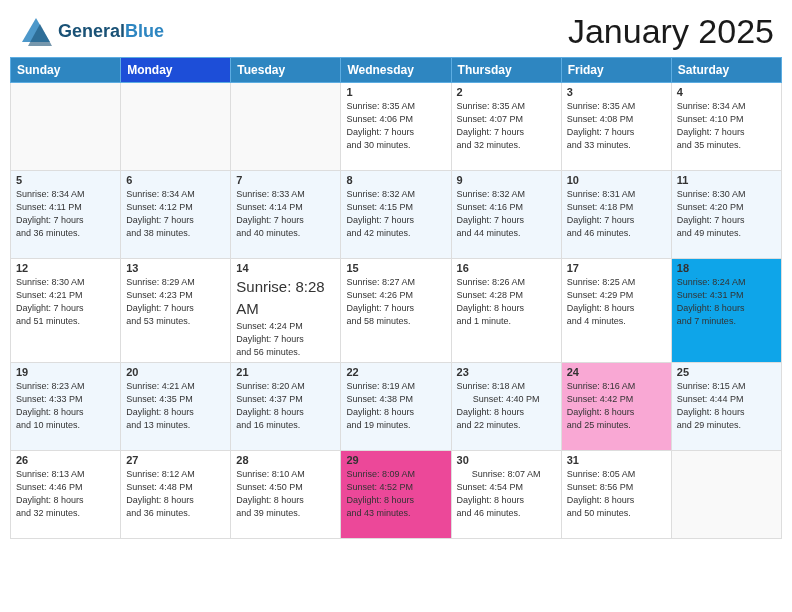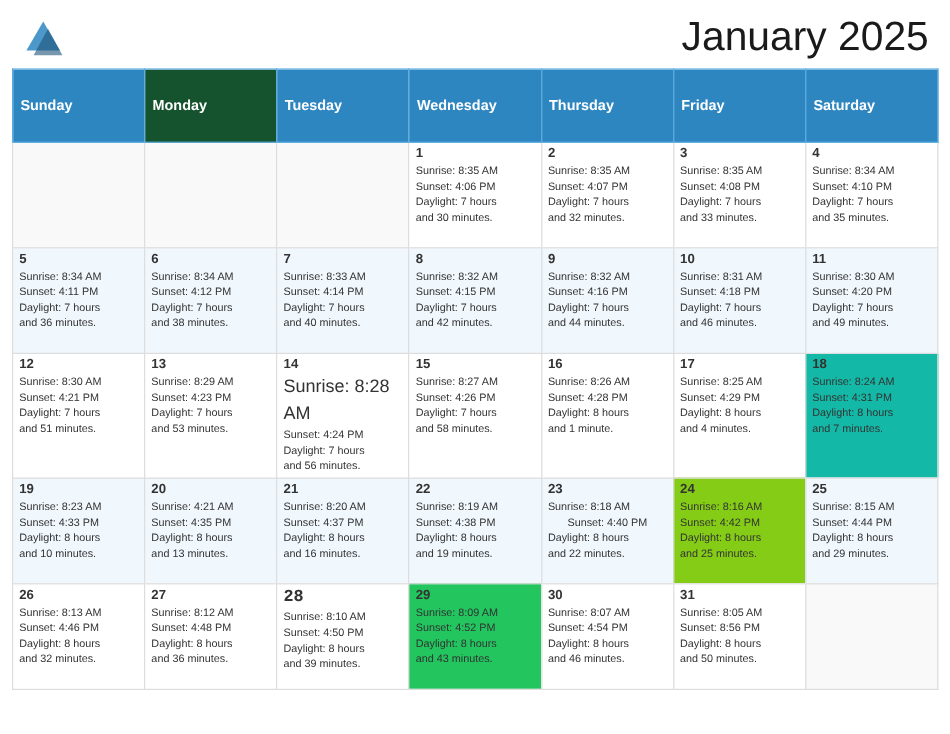--- a/index.html
+++ b/index.html
@@ -8,32 +8,37 @@
 </head>
 <body>
 
 <div style="display:flex; justify-content:space-between; align-items:center; padding: 12px 18px 6px 18px;">
   <div style="display:flex; align-items:center;">
     <svg width="36" height="36" viewBox="0 0 36 36">
       <rect x="0" y="0" width="36" height="36" fill="none"></rect>
       <polygon points="18,4 32,28 4,28" fill="#2e86c1" opacity="0.85"></polygon>
       <polygon points="22,10 34,32 10,32" fill="#1a5276" opacity="0.6"></polygon>
     </svg>
+    <div style="margin-left:4px;">
+      <div style="font-size:18px; font-weight:bold; color:#1a5276; line-height:1.15;">
+        <span style="color:#1a5276;">General</span><span style="color:#2e86c1;">Blue</span>
+      </div>
+    </div>
   </div>
   <div style="text-align:right;">
     <div style="font-size:34px; font-weight:300; color:#1a1a1a;">January 2025</div>
   </div>
 </div>
 
 <div style="padding: 0 10px;">
 <table style="width:100%; border-collapse:collapse;">
   <thead>
     <tr>
     <th style="background: rgb(46, 134, 193); color: rgb(255, 255, 255); font-size: 12px; padding: 5px 6px; text-align: left; border: 1px solid rgb(93, 173, 226);">Sunday</th>
-          <th style="background: #14532d; color: rgb(255, 255, 255); font-size: 12px; padding: 23px 6px; text-align: left; border: 1px solid rgb(93, 173, 226);">Monday</th>
+          <th style="background: #1d4ed8; color: rgb(255, 255, 255); font-size: 12px; padding: 5px 6px; text-align: left; border: 1px solid rgb(93, 173, 226);">Monday</th>
           <th style="background: rgb(46, 134, 193); color: rgb(255, 255, 255); font-size: 12px; padding: 5px 6px; text-align: left; border: 1px solid rgb(93, 173, 226);">Tuesday</th>
           <th style="background: rgb(46, 134, 193); color: rgb(255, 255, 255); font-size: 12px; padding: 5px 6px; text-align: left; border: 1px solid rgb(93, 173, 226);">Wednesday</th>
           <th style="background: rgb(46, 134, 193); color: rgb(255, 255, 255); font-size: 12px; padding: 5px 6px; text-align: left; border: 1px solid rgb(93, 173, 226);">Thursday</th>
           <th style="background: rgb(46, 134, 193); color: rgb(255, 255, 255); font-size: 12px; padding: 5px 6px; text-align: left; border: 1px solid rgb(93, 173, 226);">Friday</th>
           <th style="background: rgb(46, 134, 193); color: rgb(255, 255, 255); font-size: 12px; padding: 5px 6px; text-align: left; border: 1px solid rgb(93, 173, 226);">Saturday</th>
         </tr>
   </thead>
   <tbody id="calendar-body">
   <tr>
           <td style="border: 1px solid rgb(221, 221, 221); vertical-align: top; padding: 3px 5px; width: 14.28%; font-size: 9px; color: rgb(51, 51, 51); height: 88px; background: rgb(249, 249, 249);"></td>
@@ -155,21 +160,21 @@
             <div style="font-size: 9px; line-height: 1.45; color: rgb(51, 51, 51);">Daylight: 8 hours</div>
             <div style="font-size: 9px; line-height: 1.45; color: rgb(51, 51, 51);">and 1 minute.</div>
           </td>
           <td style="border: 1px solid rgb(221, 221, 221); vertical-align: top; padding: 3px 5px; width: 14.28%; font-size: 9px; color: rgb(51, 51, 51); height: 88px; background: rgb(255, 255, 255);">
             <div style="font-size: 11px; font-weight: bold; margin-bottom: 2px;">17</div>
             <div style="font-size: 9px; line-height: 1.45; color: rgb(51, 51, 51);">Sunrise: 8:25 AM</div>
             <div style="font-size: 9px; line-height: 1.45; color: rgb(51, 51, 51);">Sunset: 4:29 PM</div>
             <div style="font-size: 9px; line-height: 1.45; color: rgb(51, 51, 51);">Daylight: 8 hours</div>
             <div style="font-size: 9px; line-height: 1.45; color: rgb(51, 51, 51);">and 4 minutes.</div>
           </td>
-          <td style="border: 1px solid rgb(221, 221, 221); vertical-align: top; padding: 3px 5px; width: 14.28%; font-size: 9px; color: rgb(51, 51, 51); height: 88px; background: #14b8a6;">
+          <td style="border: 1px solid rgb(221, 221, 221); vertical-align: top; padding: 3px 5px; width: 14.28%; font-size: 9px; color: rgb(51, 51, 51); height: 88px; background: #0ea5e9;">
             <div style="font-size: 11px; font-weight: bold; margin-bottom: 2px;">18</div>
             <div style="font-size: 9px; line-height: 1.45; color: rgb(51, 51, 51);">Sunrise: 8:24 AM</div>
             <div style="font-size: 9px; line-height: 1.45; color: rgb(51, 51, 51);">Sunset: 4:31 PM</div>
             <div style="font-size: 9px; line-height: 1.45; color: rgb(51, 51, 51);">Daylight: 8 hours</div>
             <div style="font-size: 9px; line-height: 1.45; color: rgb(51, 51, 51);">and 7 minutes.</div>
           </td>
         </tr>
         <tr>
           <td style="border: 1px solid rgb(221, 221, 221); vertical-align: top; padding: 3px 5px; width: 14.28%; font-size: 9px; color: rgb(51, 51, 51); height: 88px; background: rgb(240, 247, 253);">
             <div style="font-size: 11px; font-weight: bold; margin-bottom: 2px;">19</div>
@@ -199,21 +204,21 @@
             <div style="font-size: 9px; line-height: 1.45; color: rgb(51, 51, 51);">Daylight: 8 hours</div>
             <div style="font-size: 9px; line-height: 1.45; color: rgb(51, 51, 51);">and 19 minutes.</div>
           </td>
           <td style="border: 1px solid rgb(221, 221, 221); vertical-align: top; padding: 3px 5px; width: 14.28%; font-size: 9px; color: rgb(51, 51, 51); height: 88px; background: rgb(240, 247, 253);">
             <div style="font-size: 11px; font-weight: bold; margin-bottom: 2px;">23</div>
             <div style="font-size: 9px; line-height: 1.45; color: rgb(51, 51, 51);">Sunrise: 8:18 AM</div>
             <div style="font-size: 9px; line-height: 1.45; color: rgb(51, 51, 51); text-align: center;">Sunset: 4:40 PM</div>
             <div style="font-size: 9px; line-height: 1.45; color: rgb(51, 51, 51);">Daylight: 8 hours</div>
             <div style="font-size: 9px; line-height: 1.45; color: rgb(51, 51, 51);">and 22 minutes.</div>
           </td>
-          <td style="border: 1px solid rgb(221, 221, 221); vertical-align: top; padding: 3px 5px; width: 14.28%; font-size: 9px; color: rgb(51, 51, 51); height: 88px; background: #84cc16;">
+          <td style="border: 1px solid rgb(221, 221, 221); vertical-align: top; padding: 3px 5px; width: 14.28%; font-size: 9px; color: rgb(51, 51, 51); height: 88px; background: #f9a8d4;">
             <div style="font-size: 11px; font-weight: bold; margin-bottom: 2px;">24</div>
             <div style="font-size: 9px; line-height: 1.45; color: rgb(51, 51, 51);">Sunrise: 8:16 AM</div>
             <div style="font-size: 9px; line-height: 1.45; color: rgb(51, 51, 51);">Sunset: 4:42 PM</div>
             <div style="font-size: 9px; line-height: 1.45; color: rgb(51, 51, 51);">Daylight: 8 hours</div>
             <div style="font-size: 9px; line-height: 1.45; color: rgb(51, 51, 51);">and 25 minutes.</div>
           </td>
           <td style="border: 1px solid rgb(221, 221, 221); vertical-align: top; padding: 3px 5px; width: 14.28%; font-size: 9px; color: rgb(51, 51, 51); height: 88px; background: rgb(240, 247, 253);">
             <div style="font-size: 11px; font-weight: bold; margin-bottom: 2px;">25</div>
             <div style="font-size: 9px; line-height: 1.45; color: rgb(51, 51, 51);">Sunrise: 8:15 AM</div>
             <div style="font-size: 9px; line-height: 1.45; color: rgb(51, 51, 51);">Sunset: 4:44 PM</div>
@@ -230,36 +235,36 @@
             <div style="font-size: 9px; line-height: 1.45; color: rgb(51, 51, 51);">and 32 minutes.</div>
           </td>
           <td style="border: 1px solid rgb(221, 221, 221); vertical-align: top; padding: 3px 5px; width: 14.28%; font-size: 9px; color: rgb(51, 51, 51); height: 88px; background: rgb(255, 255, 255);">
             <div style="font-size: 11px; font-weight: bold; margin-bottom: 2px;">27</div>
             <div style="font-size: 9px; line-height: 1.45; color: rgb(51, 51, 51);">Sunrise: 8:12 AM</div>
             <div style="font-size: 9px; line-height: 1.45; color: rgb(51, 51, 51);">Sunset: 4:48 PM</div>
             <div style="font-size: 9px; line-height: 1.45; color: rgb(51, 51, 51);">Daylight: 8 hours</div>
             <div style="font-size: 9px; line-height: 1.45; color: rgb(51, 51, 51);">and 36 minutes.</div>
           </td>
           <td style="border: 1px solid rgb(221, 221, 221); vertical-align: top; padding: 3px 5px; width: 14.28%; font-size: 9px; color: rgb(51, 51, 51); height: 88px; background: rgb(255, 255, 255);">
-            <div style="font-size: 14px; font-weight: bold; margin-bottom: 2px; font-family: Liberation Mono, monospace;">28</div>
+            <div style="font-size: 11px; font-weight: bold; margin-bottom: 2px;">28</div>
             <div style="font-size: 9px; line-height: 1.45; color: rgb(51, 51, 51);">Sunrise: 8:10 AM</div>
             <div style="font-size: 9px; line-height: 1.45; color: rgb(51, 51, 51);">Sunset: 4:50 PM</div>
             <div style="font-size: 9px; line-height: 1.45; color: rgb(51, 51, 51);">Daylight: 8 hours</div>
             <div style="font-size: 9px; line-height: 1.45; color: rgb(51, 51, 51);">and 39 minutes.</div>
           </td>
-          <td style="border: 1px solid rgb(221, 221, 221); vertical-align: top; padding: 3px 5px; width: 14.28%; font-size: 9px; color: rgb(51, 51, 51); height: 88px; background: #22c55e;">
+          <td style="border: 1px solid rgb(221, 221, 221); vertical-align: top; padding: 3px 5px; width: 14.28%; font-size: 9px; color: rgb(51, 51, 51); height: 88px; background: #ec4899;">
             <div style="font-size: 11px; font-weight: bold; margin-bottom: 2px;">29</div>
             <div style="font-size: 9px; line-height: 1.45; color: rgb(51, 51, 51);">Sunrise: 8:09 AM</div>
             <div style="font-size: 9px; line-height: 1.45; color: rgb(51, 51, 51);">Sunset: 4:52 PM</div>
             <div style="font-size: 9px; line-height: 1.45; color: rgb(51, 51, 51);">Daylight: 8 hours</div>
             <div style="font-size: 9px; line-height: 1.45; color: rgb(51, 51, 51);">and 43 minutes.</div>
           </td>
           <td style="border: 1px solid rgb(221, 221, 221); vertical-align: top; padding: 3px 5px; width: 14.28%; font-size: 9px; color: rgb(51, 51, 51); height: 88px; background: rgb(255, 255, 255);">
             <div style="font-size: 11px; font-weight: bold; margin-bottom: 2px;">30</div>
-            <div style="font-size: 9px; line-height: 1.45; color: rgb(51, 51, 51);">Sunrise: 8:07 AM</div>
+            <div style="font-size: 9px; line-height: 1.45; color: rgb(51, 51, 51); text-align: center;">Sunrise: 8:07 AM</div>
             <div style="font-size: 9px; line-height: 1.45; color: rgb(51, 51, 51);">Sunset: 4:54 PM</div>
             <div style="font-size: 9px; line-height: 1.45; color: rgb(51, 51, 51);">Daylight: 8 hours</div>
             <div style="font-size: 9px; line-height: 1.45; color: rgb(51, 51, 51);">and 46 minutes.</div>
           </td>
           <td style="border: 1px solid rgb(221, 221, 221); vertical-align: top; padding: 3px 5px; width: 14.28%; font-size: 9px; color: rgb(51, 51, 51); height: 88px; background: rgb(255, 255, 255);">
             <div style="font-size: 11px; font-weight: bold; margin-bottom: 2px;">31</div>
             <div style="font-size: 9px; line-height: 1.45; color: rgb(51, 51, 51);">Sunrise: 8:05 AM</div>
             <div style="font-size: 9px; line-height: 1.45; color: rgb(51, 51, 51);">Sunset: 8:56 PM</div>
             <div style="font-size: 9px; line-height: 1.45; color: rgb(51, 51, 51);">Daylight: 8 hours</div>
             <div style="font-size: 9px; line-height: 1.45; color: rgb(51, 51, 51);">and 50 minutes.</div>

